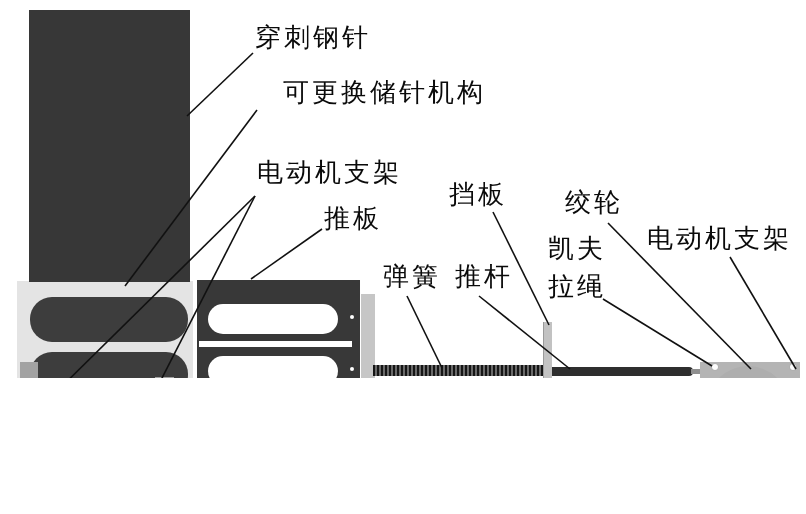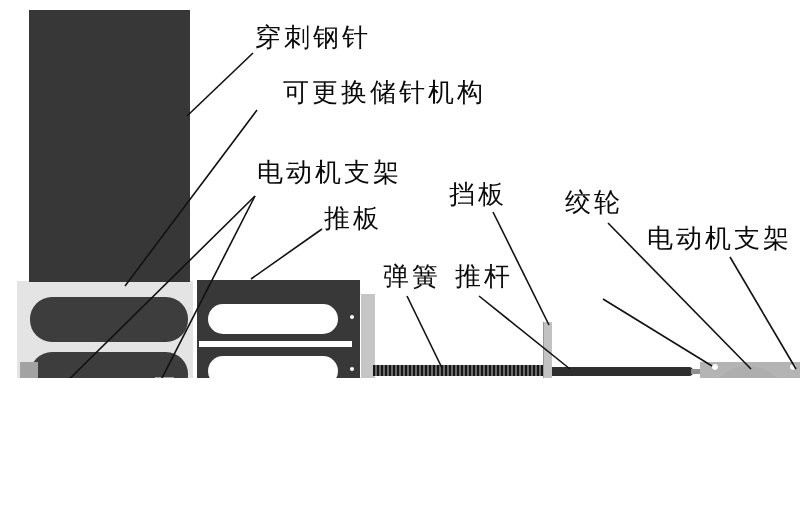--- a/index.html
+++ b/index.html
@@ -170,16 +170,18 @@
 
   <div class="lbl lbl-needle">穿刺钢针</div>
   <div class="lbl lbl-magazine">可更换储针机构</div>
   <div class="lbl lbl-laser">电动机支架</div>
   <div class="lbl lbl-pushplate">推板</div>
   <div class="lbl lbl-baffle">挡板</div>
   <div class="lbl lbl-spring">弹簧</div>
   <div class="lbl lbl-pushrod">推杆</div>
   <div class="lbl lbl-winch">绞轮</div>
   <div class="lbl lbl-kevlar">
+    <span style="display:block;">凯夫</span>
+    <span style="display:block;">拉绳</span>
   </div>
   <div class="lbl lbl-motor">电动机支架</div>
 
 </div>
 
 </body></html>

